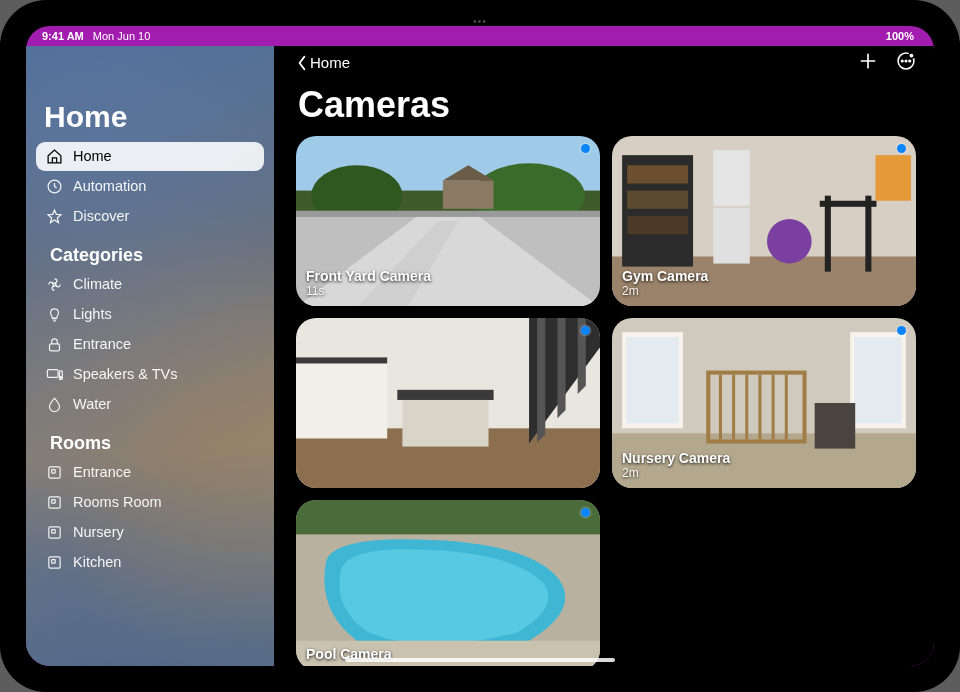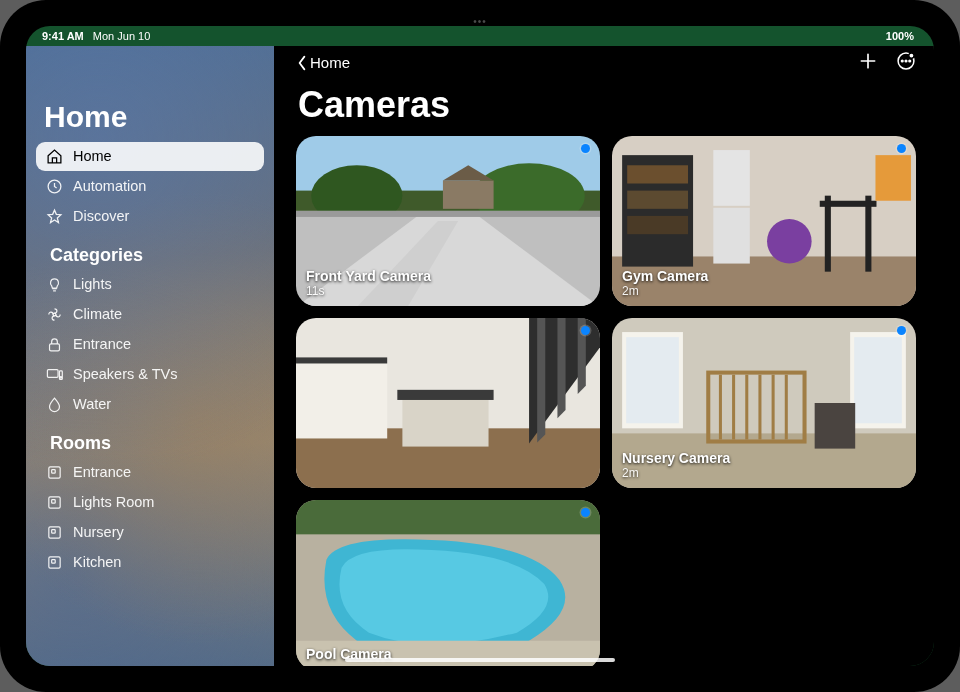--- a/index.html
+++ b/index.html
@@ -7,21 +7,21 @@
 
   
   .device {
     position: absolute; inset: 0;
     background: #000;
     border-radius: 46px;
   }
   .screen {
     position: absolute;
     left: 26px; right: 26px; top: 26px; bottom: 26px;
-    background: #14532d;
+    background: #a21caf;
     border-radius: 24px;
     overflow: hidden;
     display: flex;
     flex-direction: column;
   }
   .triple-dot {
     position:absolute; top:16px; left:50%; transform:translateX(-50%);
     font-size:10px; letter-spacing:1px; color:#4a4a4a;
   }
 
@@ -205,42 +205,42 @@
               </svg>
           </span>
           <span>Discover</span>
         </div>
 
         <div class="section-header">Categories</div>
 
         <div class="side-item">
           <span class="side-icon">
             <svg viewBox="0 0 24 24" fill="none" stroke="rgba(255,255,255,0.9)" stroke-width="1.7">
-                <path d="M9 18 H15"></path>
-                <path d="M10 21 H14"></path>
-                <path d="M8 14 C5 11 6 4 12 4 C18 4 19 11 16 14 L15 17 H9 Z"></path>
-              </svg>
-          </span>
-          <span>Lights</span>
-        </div>
-        <div class="side-item">
-          <span class="side-icon">
-            <svg viewBox="0 0 24 24" fill="none" stroke="rgba(255,255,255,0.9)" stroke-width="1.7">
                 <circle cx="12" cy="12" r="2"></circle>
                 <path d="M12 4 C17 4 16 10 12 10"></path>
                 <path d="M20 12 C20 17 14 16 14 12"></path>
                 <path d="M12 20 C7 20 8 14 12 14"></path>
                 <path d="M4 12 C4 7 10 8 10 12"></path>
               </svg>
           </span>
           <span>Climate</span>
         </div>
         <div class="side-item">
           <span class="side-icon">
             <svg viewBox="0 0 24 24" fill="none" stroke="rgba(255,255,255,0.9)" stroke-width="1.7">
+                <path d="M9 18 H15"></path>
+                <path d="M10 21 H14"></path>
+                <path d="M8 14 C5 11 6 4 12 4 C18 4 19 11 16 14 L15 17 H9 Z"></path>
+              </svg>
+          </span>
+          <span>Lights</span>
+        </div>
+        <div class="side-item">
+          <span class="side-icon">
+            <svg viewBox="0 0 24 24" fill="none" stroke="rgba(255,255,255,0.9)" stroke-width="1.7">
                 <rect x="5" y="11" width="14" height="10" rx="2"></rect>
                 <path d="M8 11 V8 a4 4 0 0 1 8 0 V11"></path>
               </svg>
           </span>
           <span>Entrance</span>
         </div>
         <div class="side-item">
           <span class="side-icon">
             <svg viewBox="0 0 24 24" fill="none" stroke="rgba(255,255,255,0.9)" stroke-width="1.7">
                 <rect x="2" y="5" width="15" height="11" rx="1.5"></rect>
@@ -270,21 +270,21 @@
             </span>
           <span>Entrance</span>
         </div>
         <div class="side-item">
           <span class="side-icon">
               <svg viewBox="0 0 24 24" fill="none" stroke="rgba(255,255,255,0.9)" stroke-width="1.7">
                 <rect x="4" y="4" width="16" height="16" rx="2"></rect>
                 <rect x="8" y="8" width="5" height="5" rx="1"></rect>
               </svg>
             </span>
-          <span>Lights Room</span>
+          <span>Rooms Room</span>
         </div>
         <div class="side-item">
           <span class="side-icon">
               <svg viewBox="0 0 24 24" fill="none" stroke="rgba(255,255,255,0.9)" stroke-width="1.7">
                 <rect x="4" y="4" width="16" height="16" rx="2"></rect>
                 <rect x="8" y="8" width="5" height="5" rx="1"></rect>
               </svg>
             </span>
           <span>Nursery</span>
         </div>

